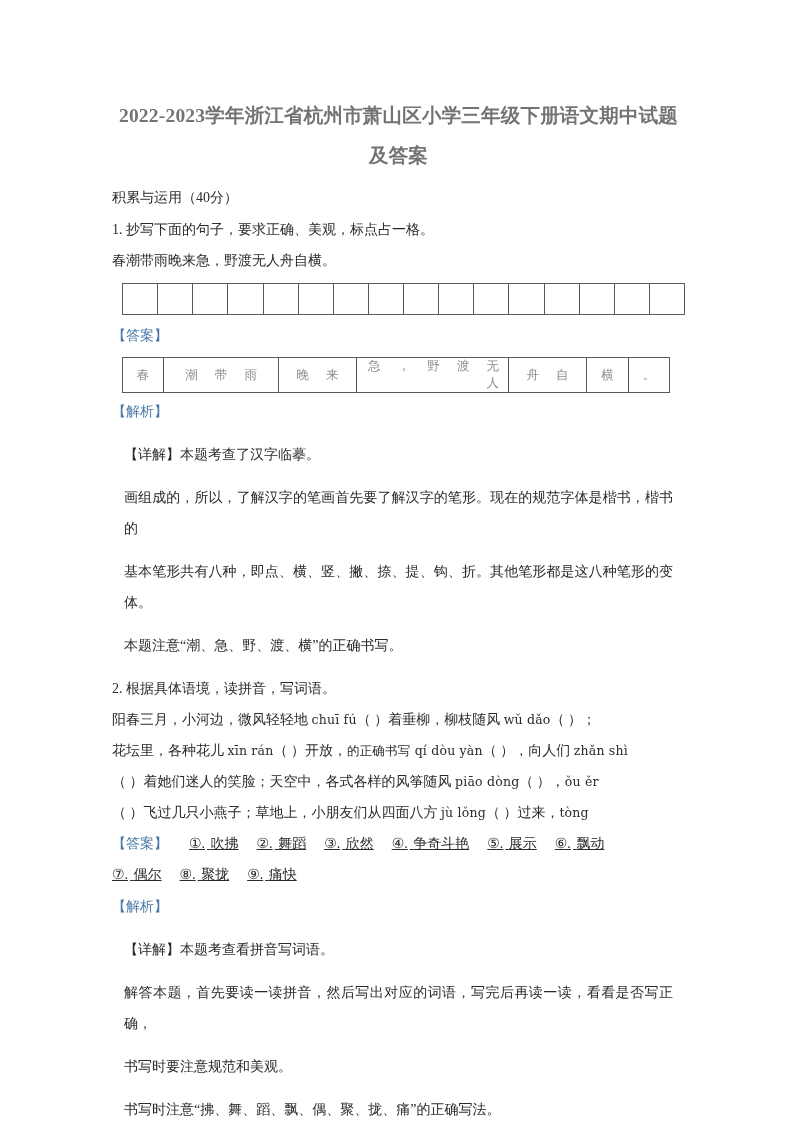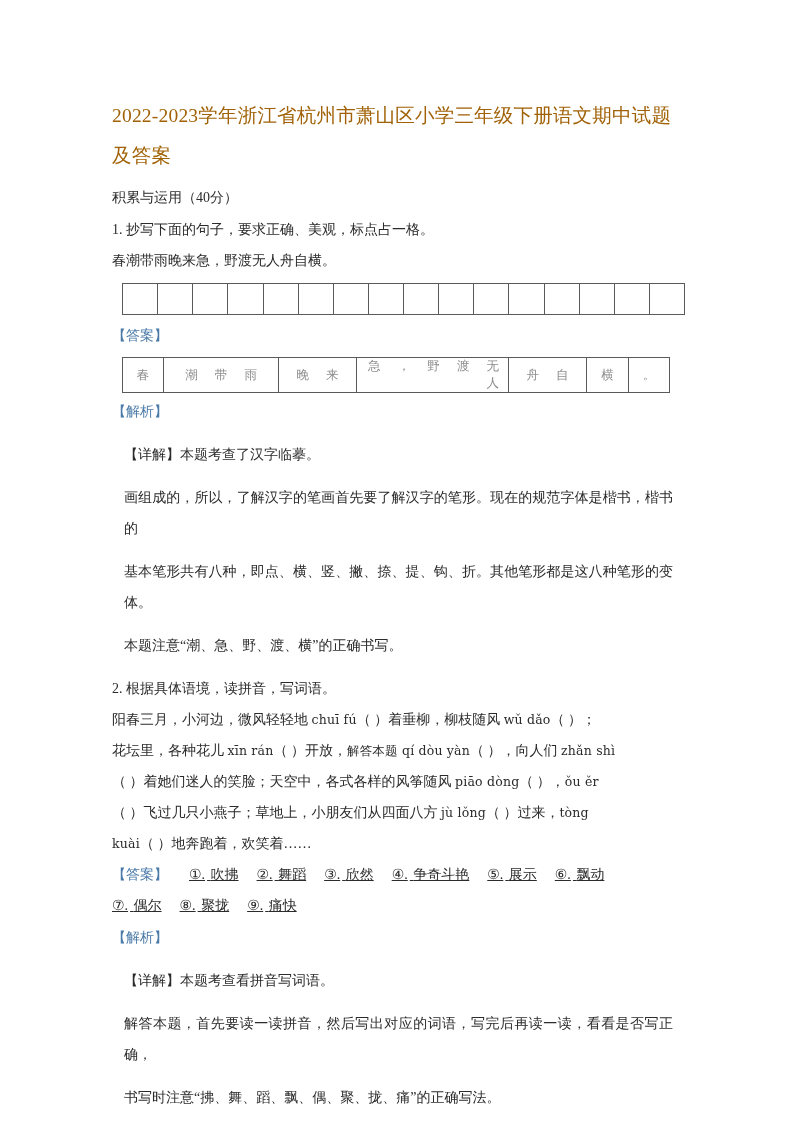--- a/index.html
+++ b/index.html
@@ -21,26 +21,26 @@
     left: 0;
     top: 0;
     width: 793px;
     height: 1122px;
     box-sizing: border-box;
     padding: 96px 108px 40px 112px;
   }
 
   .doc-title {
     font-size: 19.5px;
-    font-weight: normal;
+    font-weight: bold;
     line-height: 40px;
     letter-spacing: 0.2px;
-    color: #a16207;
+    color: #737373;
     margin: 0 0 6px 0;
-    text-align: left;
+    text-align: center;
   }
 
   .section-label {
     font-size: 14px;
     line-height: 32px;
     color: #2b2b2b;
     margin: 0;
   }
 
   .q-line {
@@ -188,37 +188,37 @@
   <div id="q1-explain">
       <p class="para">画组成的，所以，了解汉字的笔画首先要了解汉字的笔形。现在的规范字体是楷书，楷书的</p>
       <p class="para">基本笔形共有八种，即点、横、竖、撇、捺、提、钩、折。其他笔形都是这八种笔形的变体。</p>
       <p class="para">本题注意“潮、急、野、渡、横”的正确书写。</p>
     </div>
 
   <p class="q-line">2. 根据具体语境，读拼音，写词语。</p>
 
   <div id="q2-body">
       <p class="q-line">阳春三月，小河边，微风轻轻地 <span class="pinyin">chuī fú</span>（       ）着垂柳，柳枝随风 <span class="pinyin">wǔ dǎo</span>（        ）；</p>
-      <p class="q-line">花坛里，各种花儿 <span class="pinyin">xīn rán</span>（       ）开放，<span class="pinyin">解答本题 qí dòu yàn</span>（        ），向人们 <span class="pinyin">zhǎn shì</span></p>
+      <p class="q-line">花坛里，各种花儿 <span class="pinyin">xīn rán</span>（       ）开放，<span class="pinyin">的正确书写 qí dòu yàn</span>（        ），向人们 <span class="pinyin">zhǎn shì</span></p>
       <p class="q-line">（       ）着她们迷人的笑脸；天空中，各式各样的风筝随风 <span class="pinyin">piāo dòng</span>（        ），<span class="pinyin">ǒu ěr</span></p>
       <p class="q-line">（       ）飞过几只小燕子；草地上，小朋友们从四面八方 <span class="pinyin">jù lǒng</span>（       ）过来，<span class="pinyin">tòng</span></p>
-      <p class="q-line"><span class="pinyin">kuài</span>（       ）地奔跑着，欢笑着……</p>
     </div>
 
   <p class="ans-list" id="q2-answers">
     <span class="tag-blue">【答案】</span>
     <span style="display:inline-block;width:14px"></span>
   <span class="ans-item"><span class="ans-num">①.</span> <span>吹拂</span></span><span class="ans-item"><span class="ans-num">②.</span> <span>舞蹈</span></span><span class="ans-item"><span class="ans-num">③.</span> <span>欣然</span></span><span class="ans-item"><span class="ans-num">④.</span> <span>争奇斗艳</span></span><span class="ans-item"><span class="ans-num">⑤.</span> <span>展示</span></span><span class="ans-item"><span class="ans-num">⑥.</span> <span>飘动</span></span><span class="ans-item"><span class="ans-num">⑦.</span> <span>偶尔</span></span><span class="ans-item"><span class="ans-num">⑧.</span> <span>聚拢</span></span><span class="ans-item"><span class="ans-num">⑨.</span> <span>痛快</span></span></p>
 
   <p class="tag-line">
     <span class="tag-blue">【解析】</span>
   </p>
 
   <p class="para">【详解】本题考查看拼音写词语。</p>
 
   <div id="q2-explain">
       <p class="para">解答本题，首先要读一读拼音，然后写出对应的词语，写完后再读一读，看看是否写正确，</p>
+      <p class="para">书写时要注意规范和美观。</p>
       <p class="para">书写时注意“拂、舞、蹈、飘、偶、聚、拢、痛”的正确写法。</p>
     </div>
 
   <p class="q-line">三、选择正确的答案，填序号。（10分）</p>
 
 </div>
 
 </body></html>

